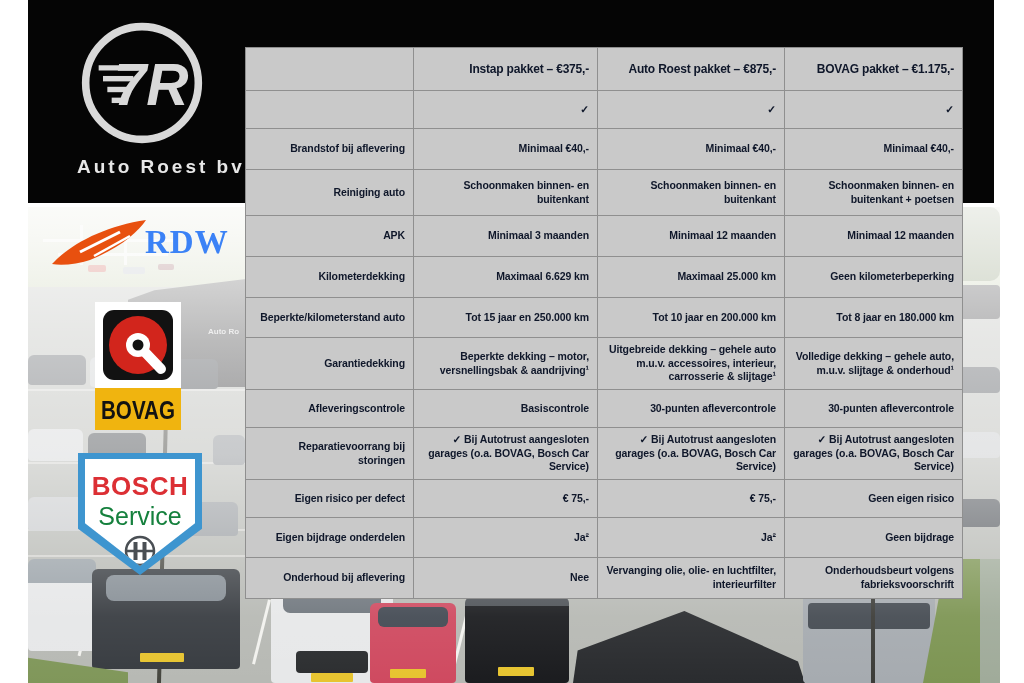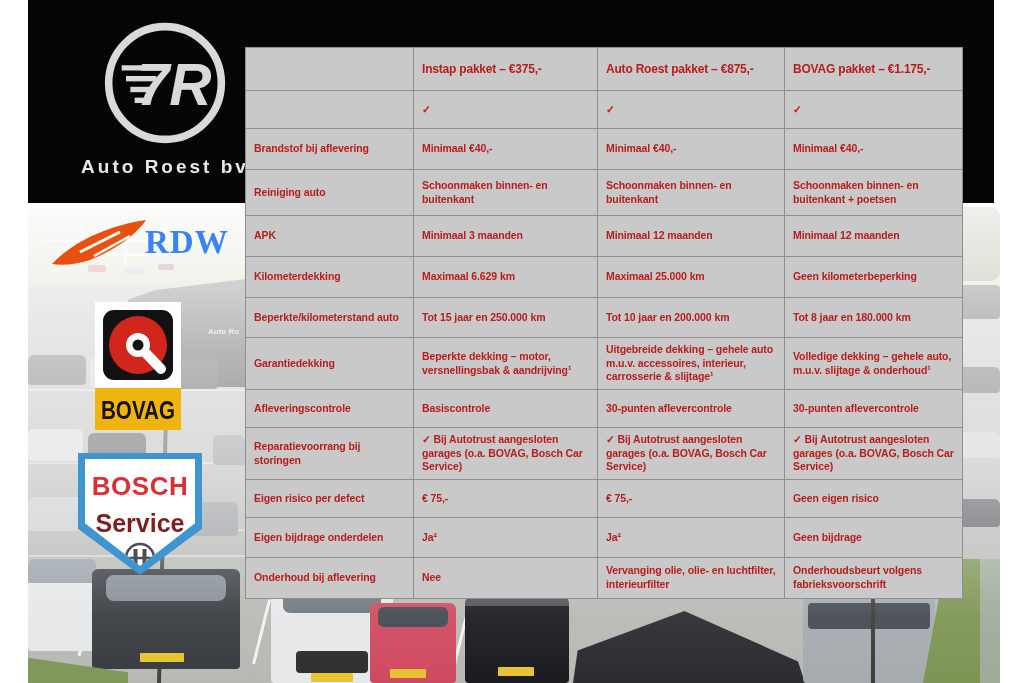--- a/index.html
+++ b/index.html
@@ -22,45 +22,45 @@
   .car{border-radius:6px 6px 4px 4px;}
   .pole{background:#46463f;}
   .pline{background:#f2f2ee;}
   .plate{background:#e7c430;border-radius:1px;}
   .fade{position:absolute;left:0;top:0;width:100%;height:100%;z-index:5;pointer-events:none;
         background:linear-gradient(180deg,rgba(255,255,255,.88) 0%,rgba(255,255,255,.66) 28%,
         rgba(255,255,255,.52) 52%,rgba(255,255,255,.26) 72%,rgba(255,255,255,.06) 86%,rgba(255,255,255,0) 100%);}
 
   
   .black-band{position:absolute;left:28px;top:0;width:966px;height:203px;background:#050505;z-index:2;}
-  .ar-logo{position:absolute;left:49px;top:18px;width:176px;height:178px;text-align:center;}
+  .ar-logo{position:absolute;left:49px;top:18px;width:176px;height:178px;}
   .ar-name{margin-top:4px;color:#e7e7e7;font-size:19px;font-weight:bold;letter-spacing:3px;white-space:nowrap;}
 
   
   .rdw{position:absolute;left:50px;top:218px;width:175px;height:56px;z-index:4;}
   .rdw-text{position:absolute;left:95px;top:6px;font-family:"Liberation Serif",serif;
             font-weight:bold;font-size:33px;color:#3b82f6;letter-spacing:1px;}
 
   
   .bovag{position:absolute;left:95px;top:302px;width:86px;height:128px;z-index:4;}
 
   
   .bosch{position:absolute;left:78px;top:453px;width:124px;height:122px;z-index:4;
          clip-path:polygon(0 0,100% 0,100% 62%,50% 100%,0 62%);background:#3e95cf;}
   .bosch-in{position:absolute;left:7px;top:6px;right:7px;bottom:9px;background:#ffffff;
             clip-path:polygon(0 0,100% 0,100% 60%,50% 100%,0 60%);text-align:center;}
   .bosch-red{margin-top:12px;color:#dc2f34;font-size:26px;font-weight:bold;letter-spacing:.5px;}
-  .bosch-teal{color:#7f1d1d;font-size:25px;font-weight:bold;margin-top:7px;}
+  .bosch-teal{color:#15803d;font-size:25px;font-weight:normal;margin-top:0;}
   .bosch-emblem{margin-top:2px;}
 
   
   table.cmp{position:absolute;left:245px;top:47px;width:717px;z-index:3;border-collapse:collapse;
             table-layout:fixed;background:#c9c9c9;border:1px solid #7d7d7d;}
-  table.cmp td,table.cmp th{border:1px solid #8f8f8f;vertical-align:middle;text-align:left;
-            padding:4px 8px;color:#b91c1c;overflow:hidden;margin-top:26px;}
+  table.cmp td,table.cmp th{border:1px solid #8f8f8f;vertical-align:middle;text-align:right;
+            padding:4px 8px;color:#0f172a;overflow:hidden;margin-top:26px;}
   table.cmp th{font-size:12px;font-weight:bold;letter-spacing:-.2px;}
   table.cmp td{font-size:10.5px;font-weight:bold;line-height:1.3;letter-spacing:-.1px;}
   .rh43{height:43px}.rh38{height:38px}.rh39{height:39px}.rh40{height:40px}
   .rh41{height:41px}.rh46{height:46px}.rh52{height:52px}
 </style>
 </head>
 <body>
 
 <div class="stage">
 

